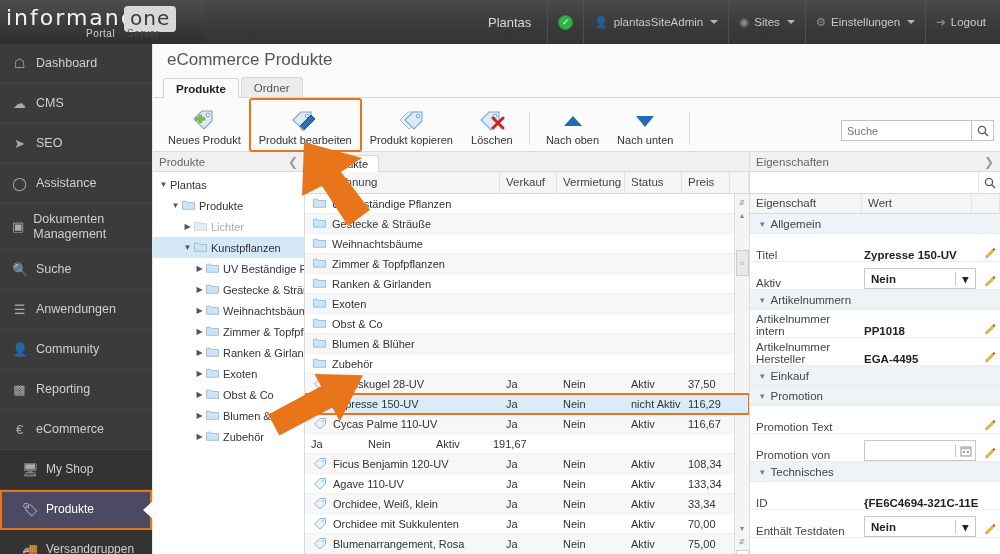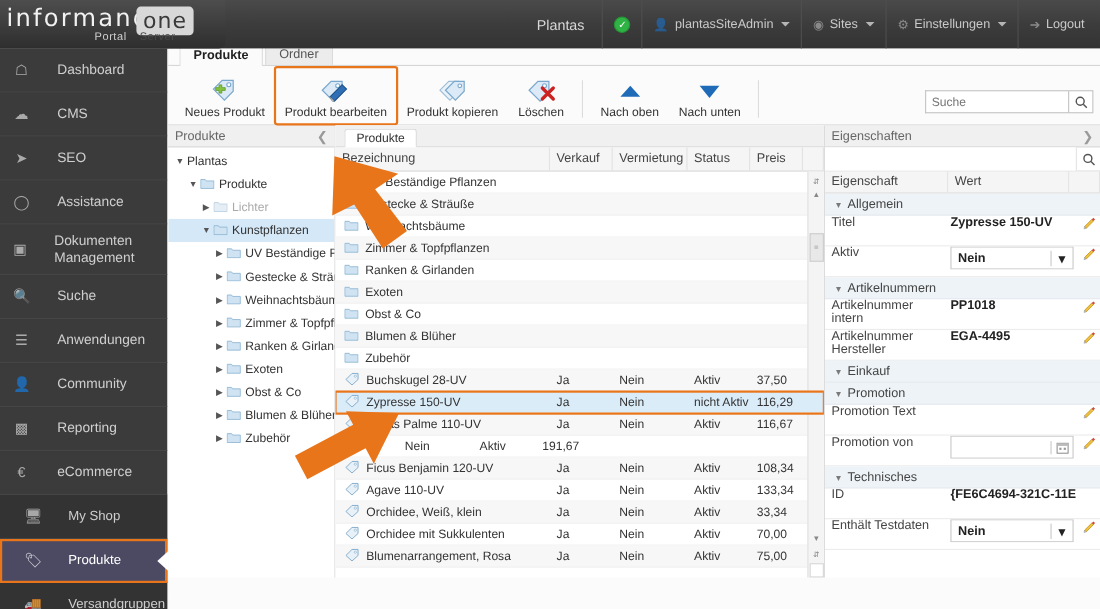--- a/index.html
+++ b/index.html
@@ -68,21 +68,21 @@
   .sidebar {
     position: absolute; left: 0; top: 44px; width: 152px; height: 510px;
     background: #3b3b3b; z-index: 15;
   }
   .side-item {
     position: relative; height: 40px; display: flex; align-items: center;
     padding-left: 12px; gap: 9px; color: #cfcfcf; font-size: 12.5px;
     border-bottom: 1px solid #454545;
   }
   .side-item.two-line { height: 46px; }
-  .side-item .lbl { line-height: 1.15; margin-left: 16px; }
+  .side-item .lbl { line-height: 1.15; }
   .side-item.sub { padding-left: 22px; background: #333333; font-size: 12px; }
   .side-item.active {
     background: #4c4a63; color: #ffffff;
     outline: 2px solid #e8751a; outline-offset: -2px;
   }
   .side-icon { width: 15px; text-align: center; opacity: .75; font-size: 13px; }
   .side-arrow {
     position: absolute; right: -1px; top: 50%; transform: translateY(-50%);
     width: 0; height: 0; border-top: 9px solid transparent; border-bottom: 9px solid transparent;
     border-right: 10px solid #ffffff;
@@ -169,21 +169,21 @@
   .sb-thumb { width: 13px; height: 26px; background: #e8e8e8; border: 1px solid #cdcdcd; margin-top: 28px; display:flex; align-items:center; justify-content:center; color:#aaa; font-size:7px;}
 
   
   .props-pane { width: 250px; background: #fff; }
   .props-search { height: 22px; border-bottom: 1px solid #d9d9d9; display: flex; }
   .props-search input { flex: 1; border: none; outline: none; font-size: 11px; padding: 0 5px; font-family: "Liberation Sans", sans-serif; }
   .props-search .sic { width: 22px; display: flex; align-items: center; justify-content: center; color: #666; border-left: 1px solid #e4e4e4; }
   .phead { display: flex; height: 20px; background: #f5f5f5; border-bottom: 1px solid #d9d9d9; font-size: 11.5px; color: #444; }
   .phead > div { padding: 3px 6px; border-right: 1px solid #e4e4e4; }
   .pgroup { height: 20px; background: #eef3f7; display: flex; align-items: center; gap: 6px; padding-left: 10px; font-size: 11.5px; color: #444; border-bottom: 1px solid #e4eaf0; }
-  .prow { display: flex; align-items: flex-start; height: 28px; border-bottom: 1px solid #ececec; font-size: 11.5px; }
+  .prow { display: flex; align-items: flex-end; height: 28px; border-bottom: 1px solid #ececec; font-size: 11.5px; }
   .prow .pk { width: 110px; padding-left: 6px; color: #444; }
   .prow .pv { flex: 1; font-weight: bold; color: #222; font-size: 11.5px; padding-left: 4px; overflow: hidden; white-space: nowrap; }
   .pv-box { border: 1px solid #c8c8c8; height: 21px; display: flex; align-items: center; background: #fff; }
   .pv-box .txt { flex: 1; padding-left: 6px; font-weight: bold; }
   .pv-box .drop { width: 20px; border-left: 1px solid #c8c8c8; display: flex; align-items: center; justify-content: center; }
   .pv-box .cal { width: 20px; border-left: 1px solid #c8c8c8; display: flex; align-items: center; justify-content: center; font-size: 10px; color: #777; }
   .pencil { width: 22px; text-align: center; font-size: 11px; }
   .chev-sm { font-size: 9px; color: #7a7a7a; }
 
   
@@ -281,20 +281,21 @@
     </div>
     <div class="side-item sub">
       <span class="side-icon">🚚</span>
       <span class="lbl">Versandgruppen</span>
     </div>
 
   </div>
 
   <div class="content">
 
+    <div class="page-title">eCommerce Produkte</div>
 
     <div class="tabs">
       <div class="tab active">Produkte</div>
       <div class="tab">Ordner</div>
     </div>
 
     <div class="toolbar">
       <div class="tb-btn">
         <span class="tb-ico">
           <svg width="26" height="24" viewBox="0 0 26 24">

